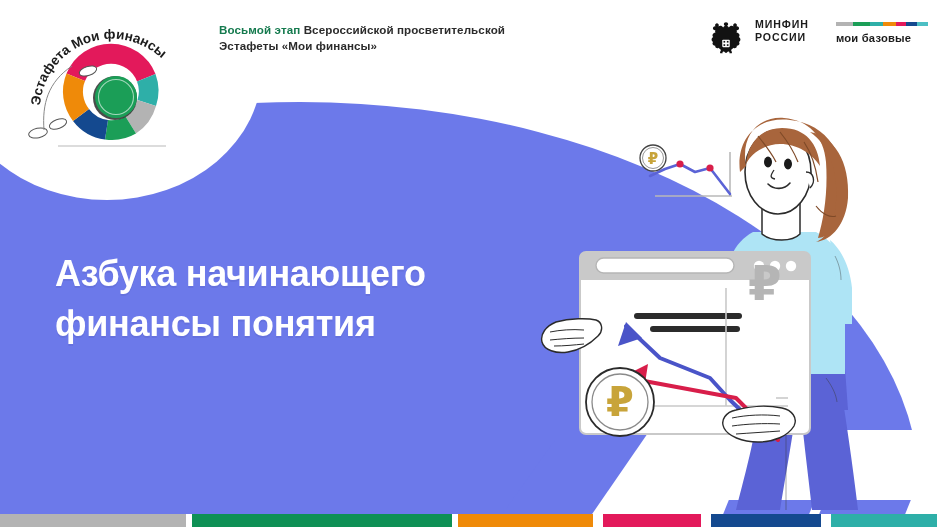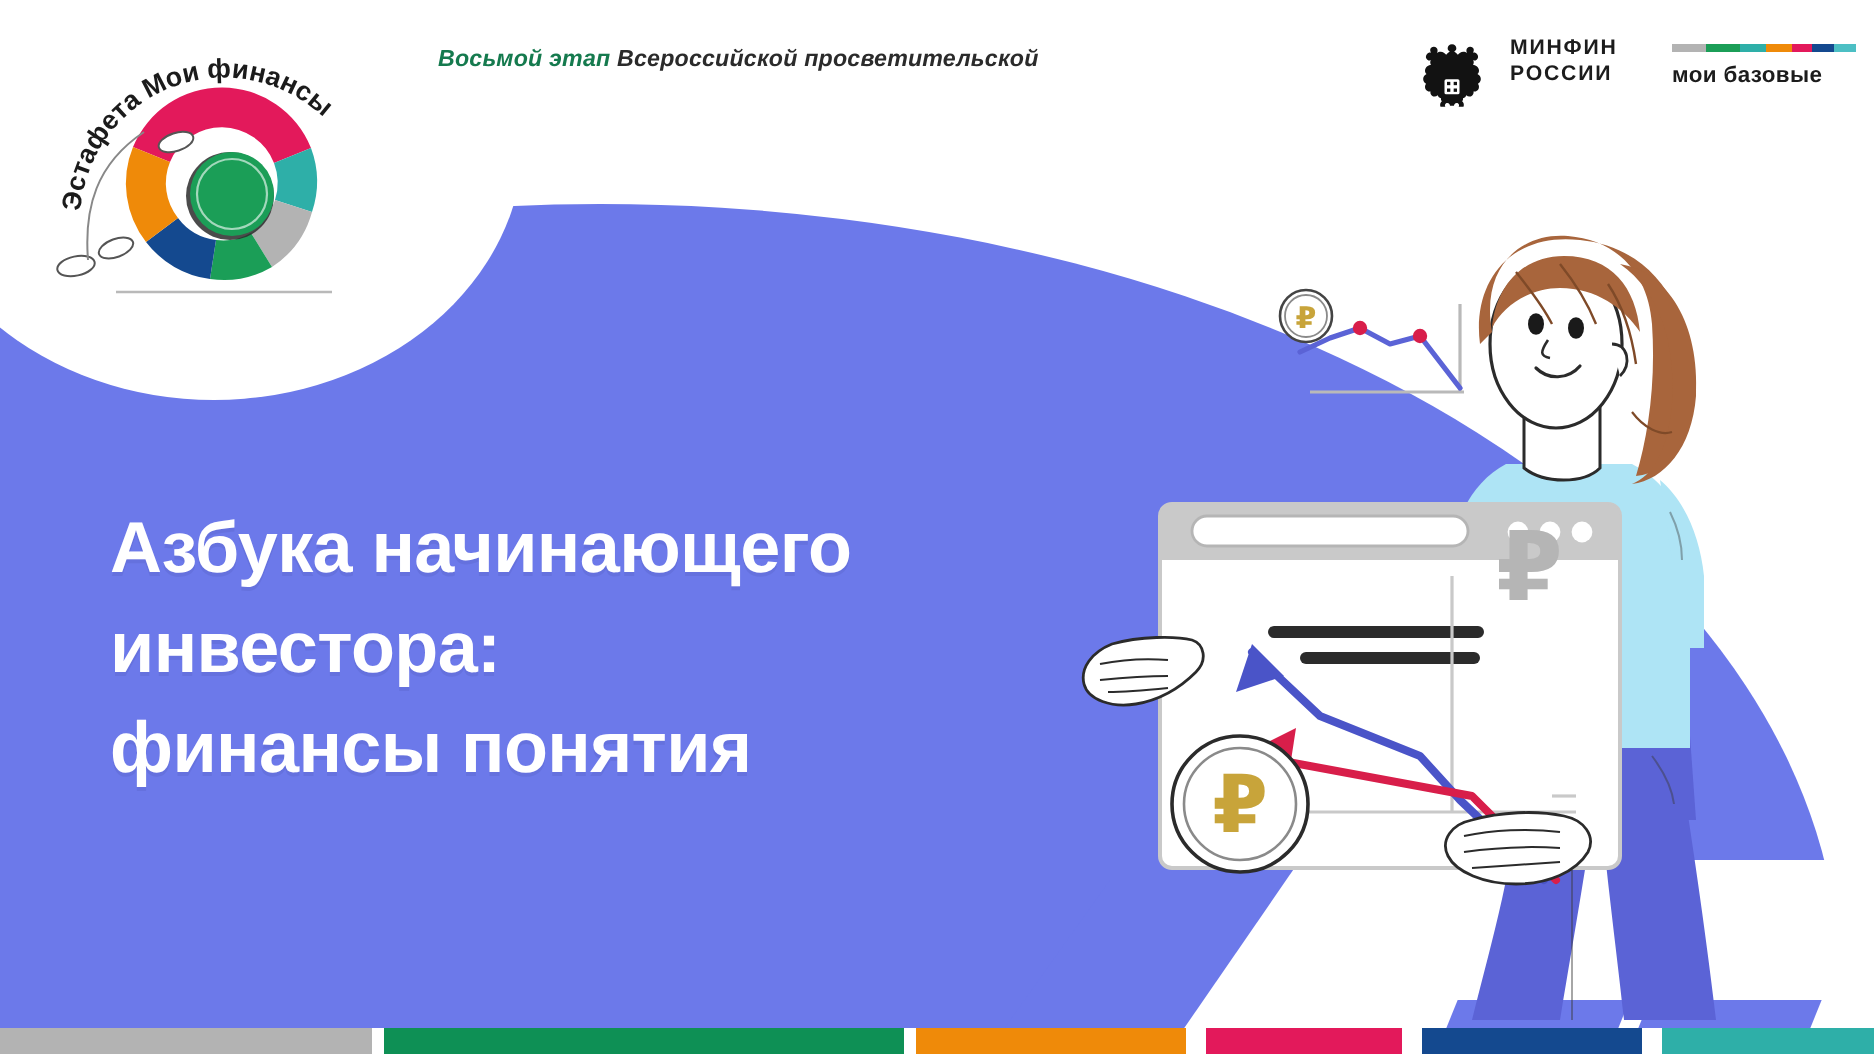--- a/index.html
+++ b/index.html
@@ -51,21 +51,21 @@
     background:#ffffff;border-radius:50%;z-index:6;
   }
 
   
   .estafeta-logo{position:absolute;left:16px;top:8px;width:190px;height:148px;z-index:8;}
 
   
   .header-text{
     position:absolute;left:219px;top:22px;z-index:9;
     font-size:11.6px;line-height:15.5px;color:#2b2b2b;font-weight:600;
-    letter-spacing:.1px;max-width:330px;font-style:italic;
+    letter-spacing:.1px;max-width:330px;
   }
   .header-text .accent{color:#157a4e;font-weight:700;}
 
   
   .minfin-block{position:absolute;left:706px;top:18px;z-index:9;display:flex;align-items:flex-start;gap:9px;}
   .minfin-eagle{width:40px;height:40px;display:block;}
   .minfin-words{font-size:10.6px;line-height:13px;font-weight:700;color:#1c1c1c;letter-spacing:.9px;}
 
   .mf-block{position:absolute;left:836px;top:22px;z-index:9;width:92px;}
   .mf-bar{display:flex;height:4px;width:92px;gap:0;}
@@ -143,20 +143,21 @@
 
     <line x1="42" y1="138" x2="150" y2="138" stroke="#b9b9b9" stroke-width="1.2"></line>
 
     <text font-family="Liberation Sans, sans-serif" font-size="13.5" font-weight="700" fill="#1b1b1b">
       <textPath href="#arcpath" startOffset="3%">Эстафета Мои финансы</textPath>
     </text>
   </svg>
 
   <div class="header-text">
     <span class="accent">Восьмой этап</span><span> Всероссийской просветительской</span><br>
+    <span>Эстафеты «Мои финансы»</span>
   </div>
 
   <div class="minfin-block">
     <svg class="minfin-eagle" viewBox="0 0 48 48">
       <g fill="#121212">
         <path d="M24 5c-1.6 0-2.6 1.1-2.6 2.3 0 1 .6 1.7 1.3 2-.9.5-1.6 1.2-2.2 2-.7-1.1-1.9-1.9-3.3-1.9-.9 0-1.6.3-2.2.8.5-1 .5-2.2-.2-3-.9-1-2.4-1-3.3-.1-.8.8-.8 2 0 2.9-1-.2-2 .1-2.6.9-.9 1-.7 2.5.3 3.3.6.5 1.4.6 2.1.4-.5.8-.5 1.9.1 2.7-1.5.2-2.7 1-3.3 2.2-.6 1.3-.3 2.6.6 3.3-1.2.6-2 1.7-2 3 0 1.2.7 2.3 1.8 2.9-.7.8-.9 1.9-.5 2.9.5 1.2 1.8 1.9 3.1 1.7-.2.9.1 1.9.9 2.5 1 .8 2.5.7 3.4-.2.3.9 1 1.6 2 1.8-.1.6 0 1.3.5 1.8-1 .8-1.3 2.1-.8 3.2H20c-.4-.6-.3-1.5.3-1.9.7-.5 1.7-.3 2.2.4.2.3.3.6.3.9h2.4c0-.3.1-.6.3-.9.5-.7 1.5-.9 2.2-.4.6.4.7 1.3.3 1.9h2.9c.5-1.1.2-2.4-.8-3.2.5-.5.6-1.2.5-1.8 1-.2 1.7-.9 2-1.8.9.9 2.4 1 3.4.2.8-.6 1.1-1.6.9-2.5 1.3.2 2.6-.5 3.1-1.7.4-1 .2-2.1-.5-2.9 1.1-.6 1.8-1.7 1.8-2.9 0-1.3-.8-2.4-2-3 .9-.7 1.2-2 .6-3.3-.6-1.2-1.8-2-3.3-2.2.6-.8.6-1.9.1-2.7.7.2 1.5.1 2.1-.4 1-.8 1.2-2.3.3-3.3-.6-.8-1.6-1.1-2.6-.9.8-.9.8-2.1 0-2.9-.9-.9-2.4-.9-3.3.1-.7.8-.7 2-.2 3-.6-.5-1.3-.8-2.2-.8-1.4 0-2.6.8-3.3 1.9-.6-.8-1.3-1.5-2.2-2 .7-.3 1.3-1 1.3-2C26.6 6.1 25.6 5 24 5z"></path>
       </g>
       <g fill="#ffffff">
         <rect x="19.5" y="26" width="9" height="9" rx="1"></rect>
       </g>
@@ -181,21 +182,20 @@
         <i style="background: rgb(239, 138, 9); width: 13px;"></i>
         <i style="background: rgb(227, 25, 91); width: 10px;"></i>
         <i style="background: rgb(20, 73, 143); width: 11px;"></i>
         <i style="background: rgb(76, 191, 196); width: 11px;"></i>
       </div>
     <div class="mf-word">мои базовые</div>
   </div>
 
   <h1 class="title">
     <span>Азбука начинающего</span>
-    <span>инвестора:</span>
     <span>финансы понятия</span>
   </h1>
 
   <svg class="illo" viewBox="0 0 400 400">
 
     <g>
       <line x1="115" y1="86" x2="192" y2="86" stroke="#b9b9b9" stroke-width="1.6"></line>
       <line x1="190" y1="86" x2="190" y2="42" stroke="#b9b9b9" stroke-width="1.6"></line>
       <polyline points="110,66 125,59 140,54 155,62 170,58 190,84" fill="none" stroke="#5B63D6" stroke-width="2.6" stroke-linejoin="round" stroke-linecap="round"></polyline>
       <circle cx="140" cy="54" r="3.6" fill="#D81E4A"></circle>

